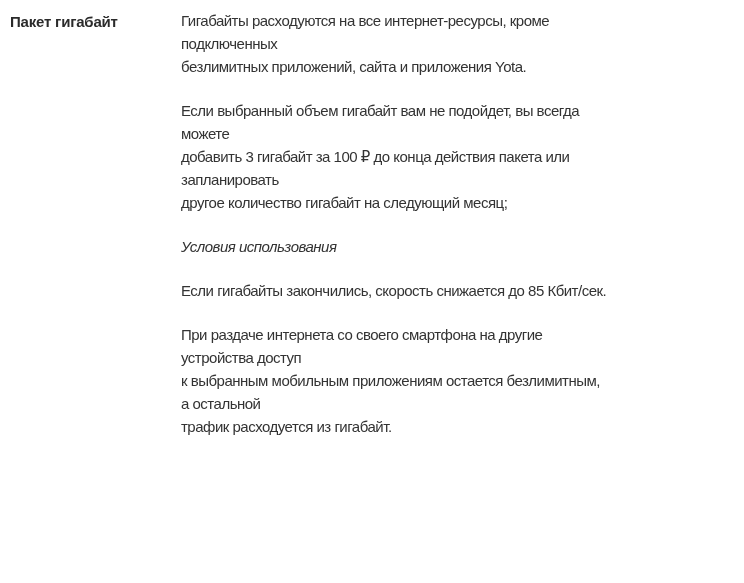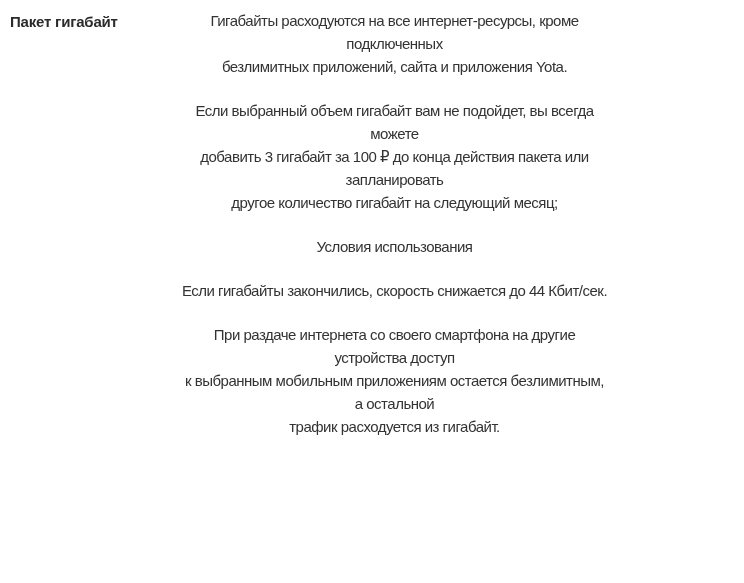--- a/index.html
+++ b/index.html
@@ -32,44 +32,44 @@
     flex: 1 1 auto;
     max-width: 540px;
   }
   .content-col p {
     font-size: 15px;
     color: #333333;
     line-height: 23px;
     letter-spacing: -0.5px;
     margin: 0 0 21px 0;
     white-space: pre-line;
-    text-align: center;
   }
   .content-col p:last-child { margin-bottom: 4px; }
   .section-label {
     font-size: 15px;
     font-weight: 400;
     color: #a9a9a9;
     line-height: 23px;
     letter-spacing: -0.5px;
     margin: 0 0 21px 0;
+    font-style: italic;
   }
 </style>
 </head>
 <body>
 
 <div class="row">
   <div class="label-col">
     <div class="row-label">Пакет гигабайт</div>
   </div>
   <div class="content-col">
     <p>Гигабайты расходуются на все интернет-ресурсы, кроме подключенных
 безлимитных приложений, сайта и приложения Yota.</p>
     <p>Если выбранный объем гигабайт вам не подойдет, вы всегда можете
 добавить 3 гигабайт за 100 ₽ до конца действия пакета или запланировать
 другое количество гигабайт на следующий месяц;</p>
     <p class="section-label">Условия использования</p>
-    <p>Если гигабайты закончились, скорость снижается до 44 Кбит/сек.</p>
+    <p>Если гигабайты закончились, скорость снижается до 85 Кбит/сек.</p>
     <p>При раздаче интернета со своего смартфона на другие устройства доступ
 к выбранным мобильным приложениям остается безлимитным, а остальной
 трафик расходуется из гигабайт.</p>
   </div>
 </div>
 
 </body></html>

